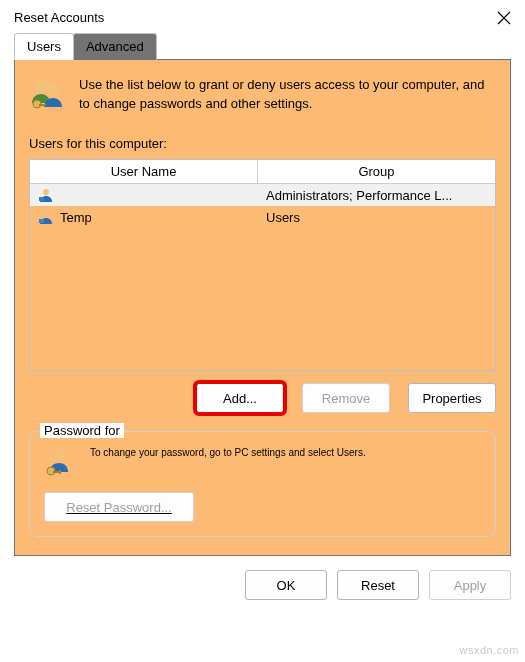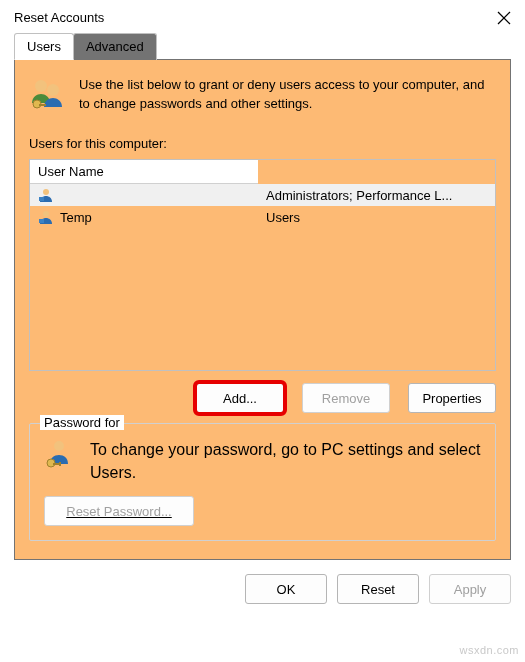--- a/index.html
+++ b/index.html
@@ -19,39 +19,39 @@
   .tab-panel { border: 1px solid #737373; margin-top: -1px; padding: 16px 14px 18px 14px; background: #fdba74; }
 
   .intro { display: flex; gap: 12px; margin-bottom: 22px; }
   .intro .users-icon { width: 38px; height: 38px; flex-shrink: 0; }
   .intro .text { font-size: 13px; line-height: 1.45; }
 
   .list-label { font-size: 13px; margin-bottom: 8px; }
 
   .users-table { border: 1px solid #c0c0c0; height: 212px; overflow: hidden; }
   .users-table .head { display: flex; font-size: 13px; }
-  .users-table .head .col { padding: 4px 8px; border-right: 1px solid #d0d0d0; border-bottom: 1px solid #d0d0d0; background: #fff; }
+  .users-table .head .col { padding: 4px 8px; border-right: 1px solid #d0d0d0; border-bottom: 1px solid #d0d0d0; background: #fff; text-align: center; }
   .users-table .head .col:last-child { border-right: none; }
   .users-table .body .row { display: flex; align-items: center; font-size: 13px; height: 22px; }
   .users-table .body .row.sel { background: #f0f0f0; }
   .users-table .cell { padding: 2px 8px; display: flex; align-items: center; gap: 6px; white-space: nowrap; overflow: hidden; }
   .col-name { width: 228px; }
   .col-group { flex: 1; }
   .user-ico { width: 16px; height: 16px; flex-shrink: 0; }
 
   .actions { display: flex; justify-content: flex-end; gap: 18px; margin-top: 12px; }
   .btn { min-width: 88px; height: 30px; padding: 0 12px; background: #fdfdfd; border: 1px solid #b5b5b5; border-radius: 3px; font-size: 13px; cursor: pointer; }
   .btn:disabled, .btn.disabled { color: #a0a0a0; border-color: #d0d0d0; cursor: default; }
   .btn.highlight { outline: 4px solid #e60000; outline-offset: -1px; }
 
-  .fieldset { border: 1px solid #d0d0d0; border-radius: 2px; margin-top: 10px; padding: 14px 14px 14px 14px; position: relative; }
+  .fieldset { border: 1px solid #d0d0d0; border-radius: 8px; margin-top: 18px; padding: 14px 14px 14px 14px; position: relative; }
   .fieldset .legend { position: absolute; top: -9px; left: 10px; background: #fff; padding: 0 4px; font-size: 13px; }
   .pw-row { display: flex; gap: 12px; align-items: flex-start; }
   .pw-row .key-icon { width: 34px; height: 34px; flex-shrink: 0; }
-  .pw-row .pw-text { font-size: 16px; line-height: 1.45; }
+  .pw-row .pw-text { font-size: 10px; line-height: 1.45; }
   .pw-action { display: flex; margin-top: 12px; text-decoration: underline; }
   .pw-action .btn { min-width: 150px; }
 
   .bottom-bar { display: flex; justify-content: flex-end; gap: 10px; padding: 14px 14px; }
   .bottom-bar .btn { min-width: 82px; }
 
   .watermark { position: absolute; right: 6px; bottom: 6px; font-size: 11px; color: #c9c9c9; letter-spacing: .5px; }
 </style>
 </head>
 <body>
@@ -86,20 +86,21 @@
           </svg>
         </div>
         <div class="text">Use the list below to grant or deny users access to your computer, and to change passwords and other settings.</div>
       </div>
 
       <div class="list-label">Users for this computer:</div>
 
       <div class="users-table">
         <div class="head">
           <div class="col col-name">User Name</div>
+          <div class="col col-group">Group</div>
         </div>
         <div class="body">
           <div class="row sel">
             <div class="cell col-name">
               <span class="user-ico">
                 <svg viewBox="0 0 16 16" width="16" height="16">
                     <circle cx="8" cy="5" r="3" fill="#f2c27d"></circle>
                     <path d="M2 15c0-4 3-6 6-6s6 2 6 6" fill="#2b6cb0"></path>
                     <rect x="1" y="10" width="5" height="4" fill="#3b82c4"></rect>
                   </svg>

